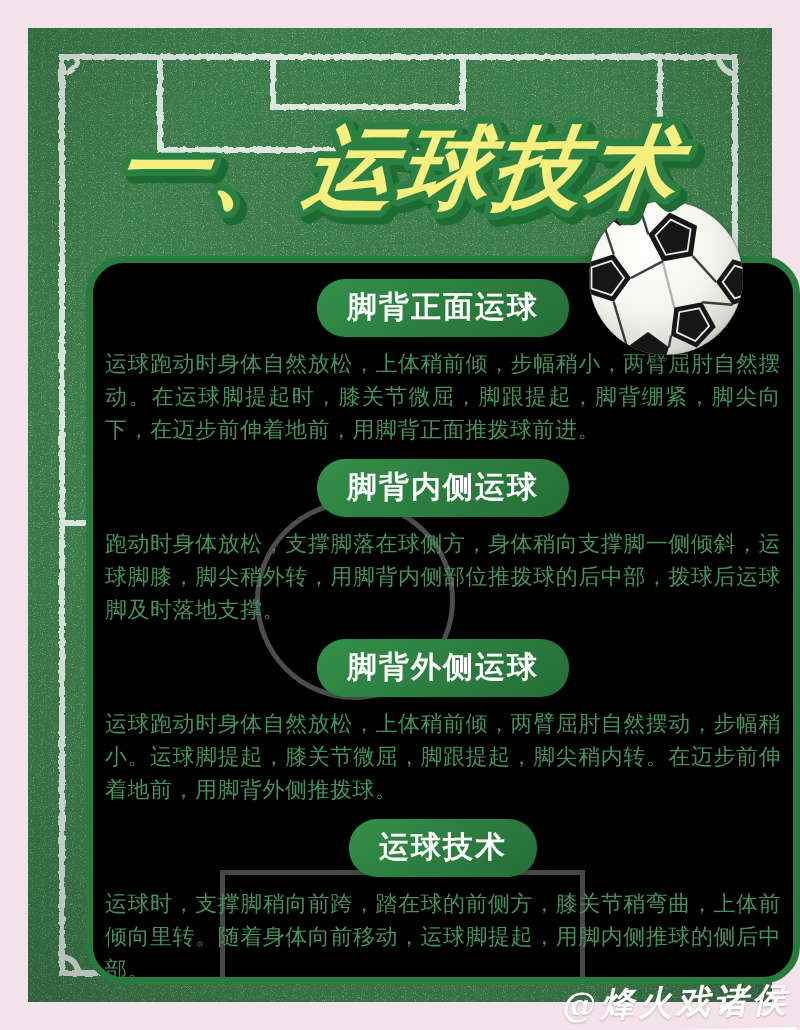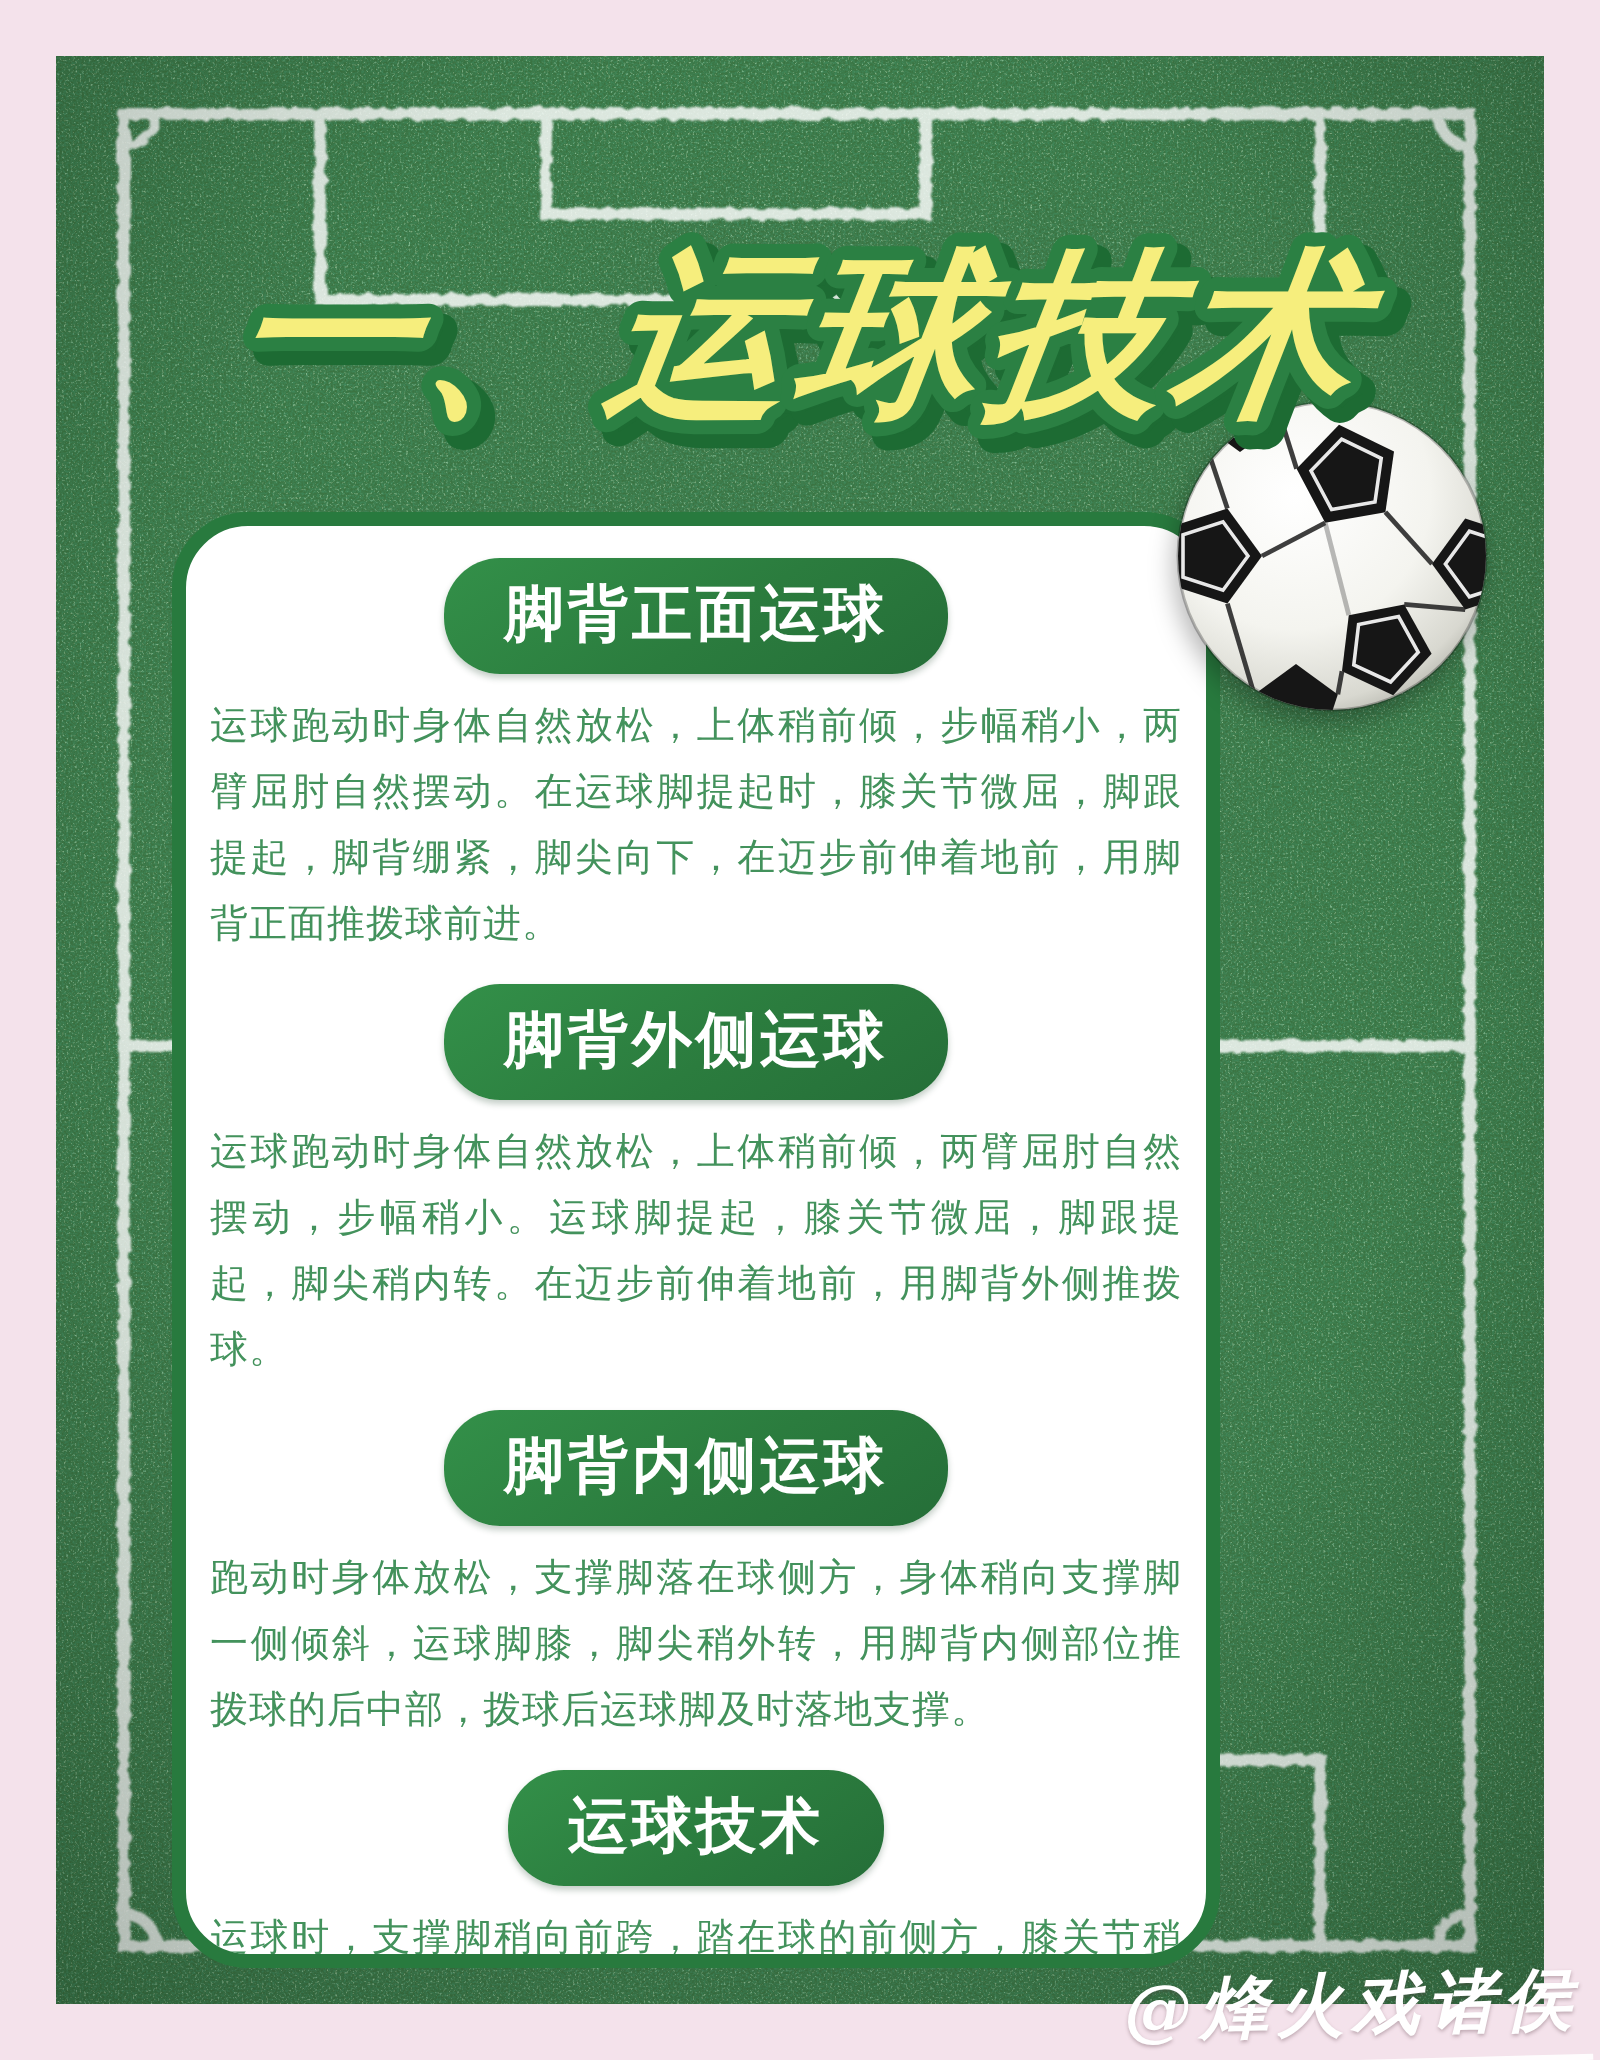--- a/index.html
+++ b/index.html
@@ -12,44 +12,44 @@
 
   
   .field-svg{position:absolute;left:28px;top:28px;z-index:0;display:block;}
 
   
   .title-wrap{position:absolute;left:0;top:103px;width:800px;height:135px;z-index:3;pointer-events:none;}
   .title-wrap svg{display:block;}
 
   
   .card{
-    position:absolute;left:86px;top:256px;width:524px;height:728px;z-index:1;
+    position:absolute;left:86px;top:256px;width:714px;height:728px;z-index:1;
     box-sizing:border-box;border:7px solid #287a3e;border-radius:38px;
-    background:#ffffff;overflow:hidden;
+    background:#000000;overflow:hidden;
     padding:16px 12px 10px 12px;
   }
   .ghost{position:absolute;pointer-events:none;}
   .ghost-circle{
     left:162px;top:237px;width:190px;height:190px;border-radius:50%;
     border:5px solid rgba(255,255,255,0.30);
   }
   .ghost-rect{
     left:127px;top:607px;width:355px;height:140px;
     border:5px solid rgba(255,255,255,0.28);
   }
   .sec{position:relative;margin:0 0 13px 0;}
   .pill{
     width:fit-content;margin:0 auto 10px auto;
     padding:8px 30px 9px 30px;border-radius:28px;
     background:linear-gradient(145deg,#339049 0%,#2b7c3e 55%,#256e38 100%);
     color:#ffffff;font-size:30px;font-weight:700;letter-spacing:2px;
     box-shadow:0 2px 3px rgba(20,60,30,0.25);
   }
   .sec p{
-    margin:0;color:#43925c;font-size:19px;line-height:33px;
+    margin:0;color:#43925c;font-size:22px;line-height:33px;
     font-weight:500;text-align:justify;letter-spacing:0.5px;
   }
 
   
   .ball{position:absolute;left:586px;top:198px;z-index:2;filter:drop-shadow(-2px 6px 6px rgba(0,0,0,0.28));}
 
   
   .watermark{
     position:absolute;right:4px;top:980px;z-index:4;
     font-family:"DejaVu Serif", serif;font-style:italic;font-weight:700;
@@ -111,30 +111,30 @@
 
     <section class="sec">
       <div class="pill">
         <span>脚背正面运球</span>
       </div>
       <p>运球跑动时身体自然放松，上体稍前倾，步幅稍小，两臂屈肘自然摆动。在运球脚提起时，膝关节微屈，脚跟提起，脚背绷紧，脚尖向下，在迈步前伸着地前，用脚背正面推拨球前进。</p>
     </section>
 
     <section class="sec">
       <div class="pill">
-        <span>脚背外侧运球</span>
+        <span>脚背内侧运球</span>
       </div>
-      <p>运球跑动时身体自然放松，上体稍前倾，两臂屈肘自然摆动，步幅稍小。运球脚提起，膝关节微屈，脚跟提起，脚尖稍内转。在迈步前伸着地前，用脚背外侧推拨球。</p>
+      <p>跑动时身体放松，支撑脚落在球侧方，身体稍向支撑脚一侧倾斜，运球脚膝，脚尖稍外转，用脚背内侧部位推拨球的后中部，拨球后运球脚及时落地支撑。</p>
     </section>
 
     <section class="sec">
       <div class="pill">
-        <span>脚背内侧运球</span>
+        <span>脚背外侧运球</span>
       </div>
-      <p>跑动时身体放松，支撑脚落在球侧方，身体稍向支撑脚一侧倾斜，运球脚膝，脚尖稍外转，用脚背内侧部位推拨球的后中部，拨球后运球脚及时落地支撑。</p>
+      <p>运球跑动时身体自然放松，上体稍前倾，两臂屈肘自然摆动，步幅稍小。运球脚提起，膝关节微屈，脚跟提起，脚尖稍内转。在迈步前伸着地前，用脚背外侧推拨球。</p>
     </section>
 
     <section class="sec">
       <div class="pill">
         <span>运球技术</span>
       </div>
       <p>运球时，支撑脚稍向前跨，踏在球的前侧方，膝关节稍弯曲，上体前倾向里转。随着身体向前移动，运球脚提起，用脚内侧推球的侧后中部。</p>
     </section>
   </div>
 

